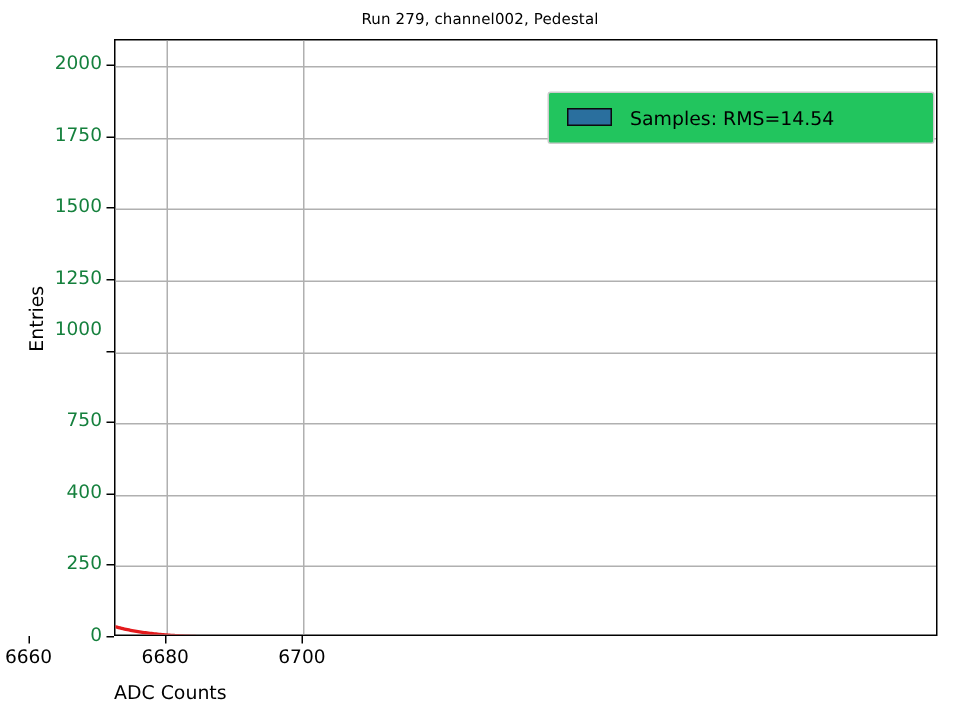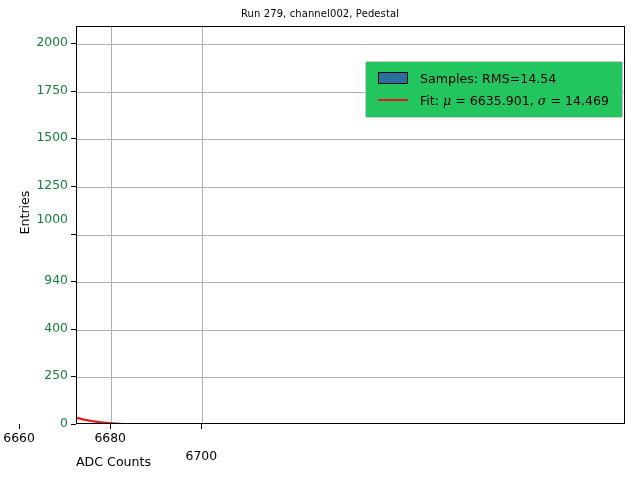--- a/index.html
+++ b/index.html
@@ -156,42 +156,42 @@
 
   <div id="chart-title">Run 279, channel002, Pedestal</div>
 
   <div id="ylabel">Entries</div>
   <div id="xlabel">ADC Counts</div>
 
   <div id="ytick-labels">
       <div class="ticklabel-y" style="top: 417px;">0</div>
       <div class="ticklabel-y" style="top: 369.392px;">250</div>
       <div class="ticklabel-y" style="top: 321.785px;">400</div>
-      <div class="ticklabel-y" style="top: 274.177px;">940</div>
+      <div class="ticklabel-y" style="top: 274.177px;">750</div>
       <div class="ticklabel-y" style="top: 213px;">1000</div>
       <div class="ticklabel-y" style="top: 178.962px;">1250</div>
       <div class="ticklabel-y" style="top: 131.354px;">1500</div>
       <div class="ticklabel-y" style="top: 83.7464px;">1750</div>
       <div class="ticklabel-y" style="top: 36.1388px;">2000</div>
     </div>
   <div id="ytick-marks">
       <div class="tick-y" style="top: 424px;"></div>
       <div class="tick-y" style="top: 376.392px;"></div>
       <div class="tick-y" style="top: 328.785px;"></div>
       <div class="tick-y" style="top: 281.177px;"></div>
       <div class="tick-y" style="top: 233.569px;"></div>
       <div class="tick-y" style="top: 185.962px;"></div>
       <div class="tick-y" style="top: 138.354px;"></div>
       <div class="tick-y" style="top: 90.7464px;"></div>
       <div class="tick-y" style="top: 43.1388px;"></div>
     </div>
   <div id="xtick-labels">
       <div class="ticklabel-x" style="left: 19.0498px;">6660</div>
       <div class="ticklabel-x" style="left: 110.17px;">6680</div>
-      <div class="ticklabel-x" style="left: 201.29px; margin-top: 18px;">6700</div>
+      <div class="ticklabel-x" style="left: 201.29px;">6700</div>
     </div>
   <div id="xtick-marks">
       <div class="tick-x" style="left: 19.0498px;"></div>
       <div class="tick-x" style="left: 110.17px;"></div>
       <div class="tick-x" style="left: 201.29px;"></div>
     </div>
 
   <div id="plot-area">
     <div id="grid-h">
         <div class="gridline-h" style="top: 350.392px;"></div>
@@ -213,21 +213,15 @@
     </svg>
   </div>
 
   <div id="legend">
     <div class="legend-row">
       <span class="legend-key">
         <span class="legend-swatch-bar"></span>
       </span>
       <span class="legend-text">Samples: RMS=14.54</span>
     </div>
-    <div class="legend-row">
-      <span class="legend-key">
-        <span class="legend-swatch-line"></span>
-      </span>
-      <span class="legend-text"><span>Fit: </span><span class="mathi">μ</span><span> = 6635.901, </span><span class="mathi">σ</span><span> = 14.469</span></span>
-    </div>
   </div>
 
 </div>
 
 </body></html>

